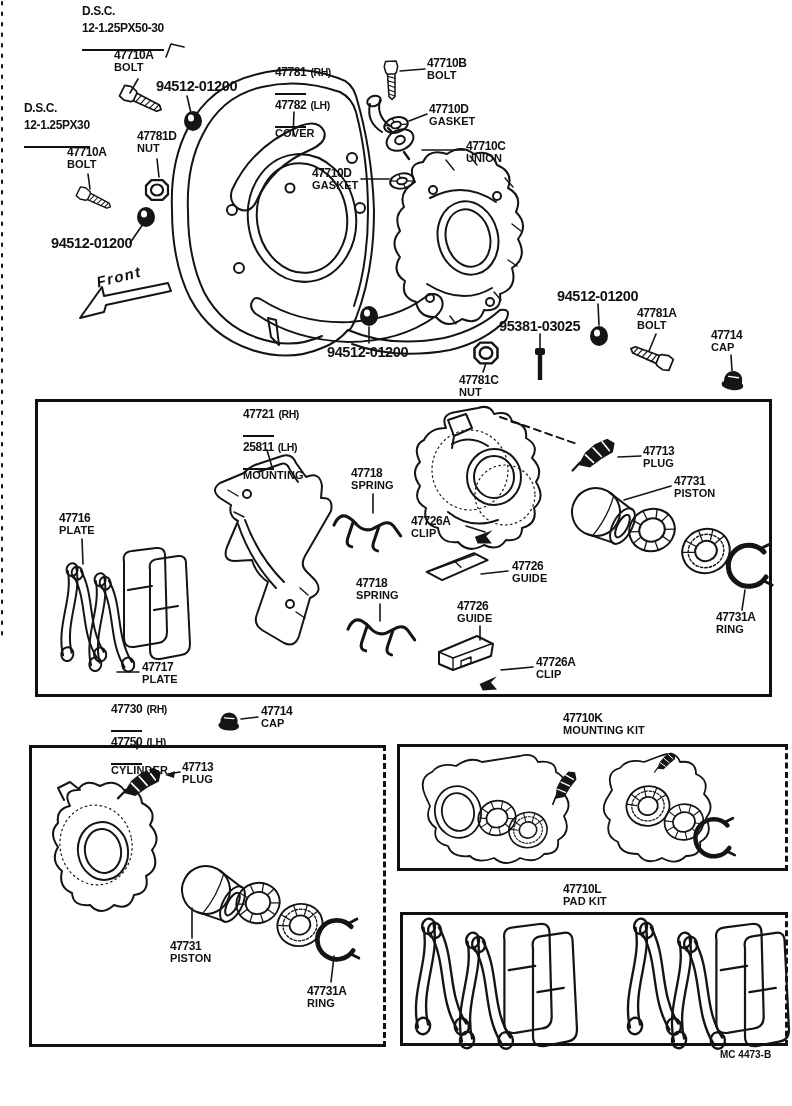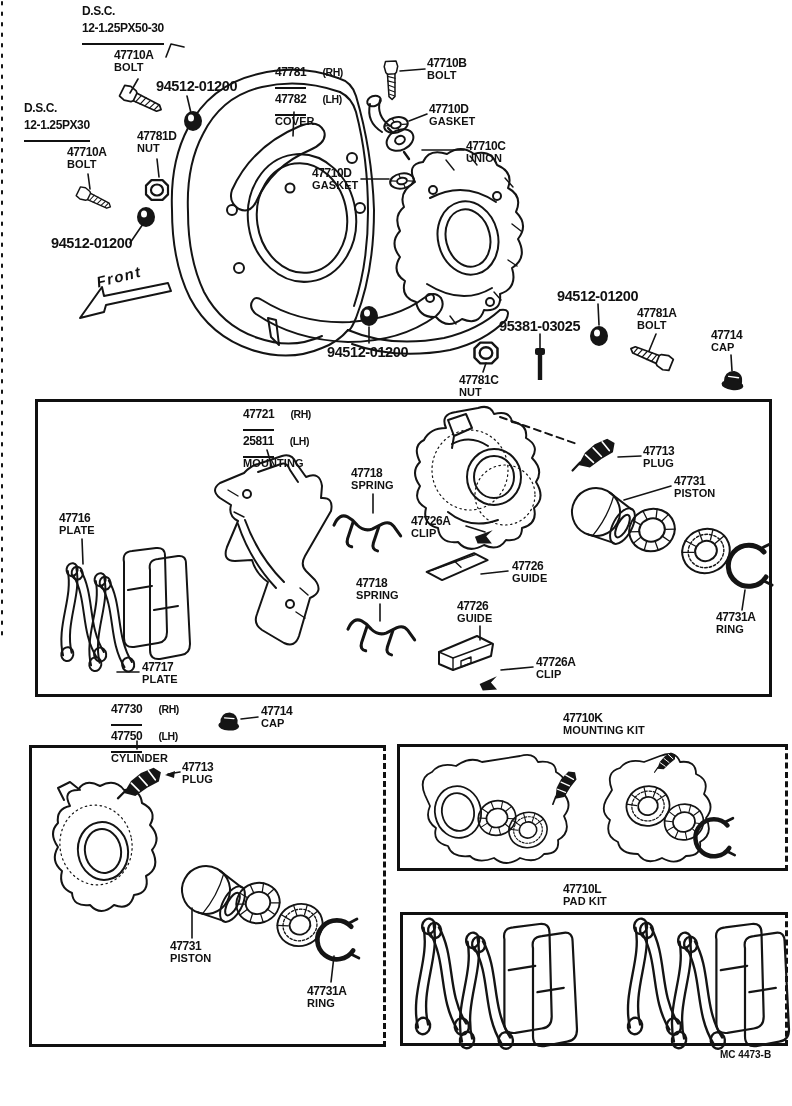--- a/index.html
+++ b/index.html
@@ -6,22 +6,22 @@
   body{width:792px;height:1106px;position:relative;background:#fff;color:#111;
        font-family:"Liberation Sans",sans-serif;overflow:hidden;}
   svg.art{position:absolute;left:0;top:0;z-index:1;}
   .box{position:absolute;border:3px solid #101010;box-sizing:border-box;z-index:0;background:transparent;}
   .box.dashr{border-right-style:dashed;}
   .lbl{position:absolute;font-weight:bold;line-height:1.08;white-space:nowrap;
        letter-spacing:-0.4px;z-index:2;}
   .no{font-size:12px;}
   .code{font-size:14.5px;}
   .nm{font-size:11px;letter-spacing:0.1px;}
-  .side{font-size:10.5px;margin-left:16px;}
-  .u{border-bottom:2.3px solid #111;display:inline-block;padding-bottom:8px;}
+  .side{font-size:10.5px;margin-left:4px;}
+  .u{border-bottom:2.3px solid #111;display:inline-block;padding-bottom:14px;}
   .front{position:absolute;left:96px;top:268px;font-weight:bold;font-style:italic;
          font-size:15px;transform:rotate(-14deg);letter-spacing:1.5px;z-index:2;}
   .footer{position:absolute;left:720px;top:1049px;font-size:10px;font-weight:bold;z-index:2;}
 </style>
 </head>
 <body>
 
 <div class="box" style="left:35px;top:399px;width:737px;height:298px"></div>
 <div class="box dashr" style="left:29px;top:745px;width:357px;height:302px"></div>
 <div class="box dashr" style="left:397px;top:744px;width:391px;height:127px"></div>

